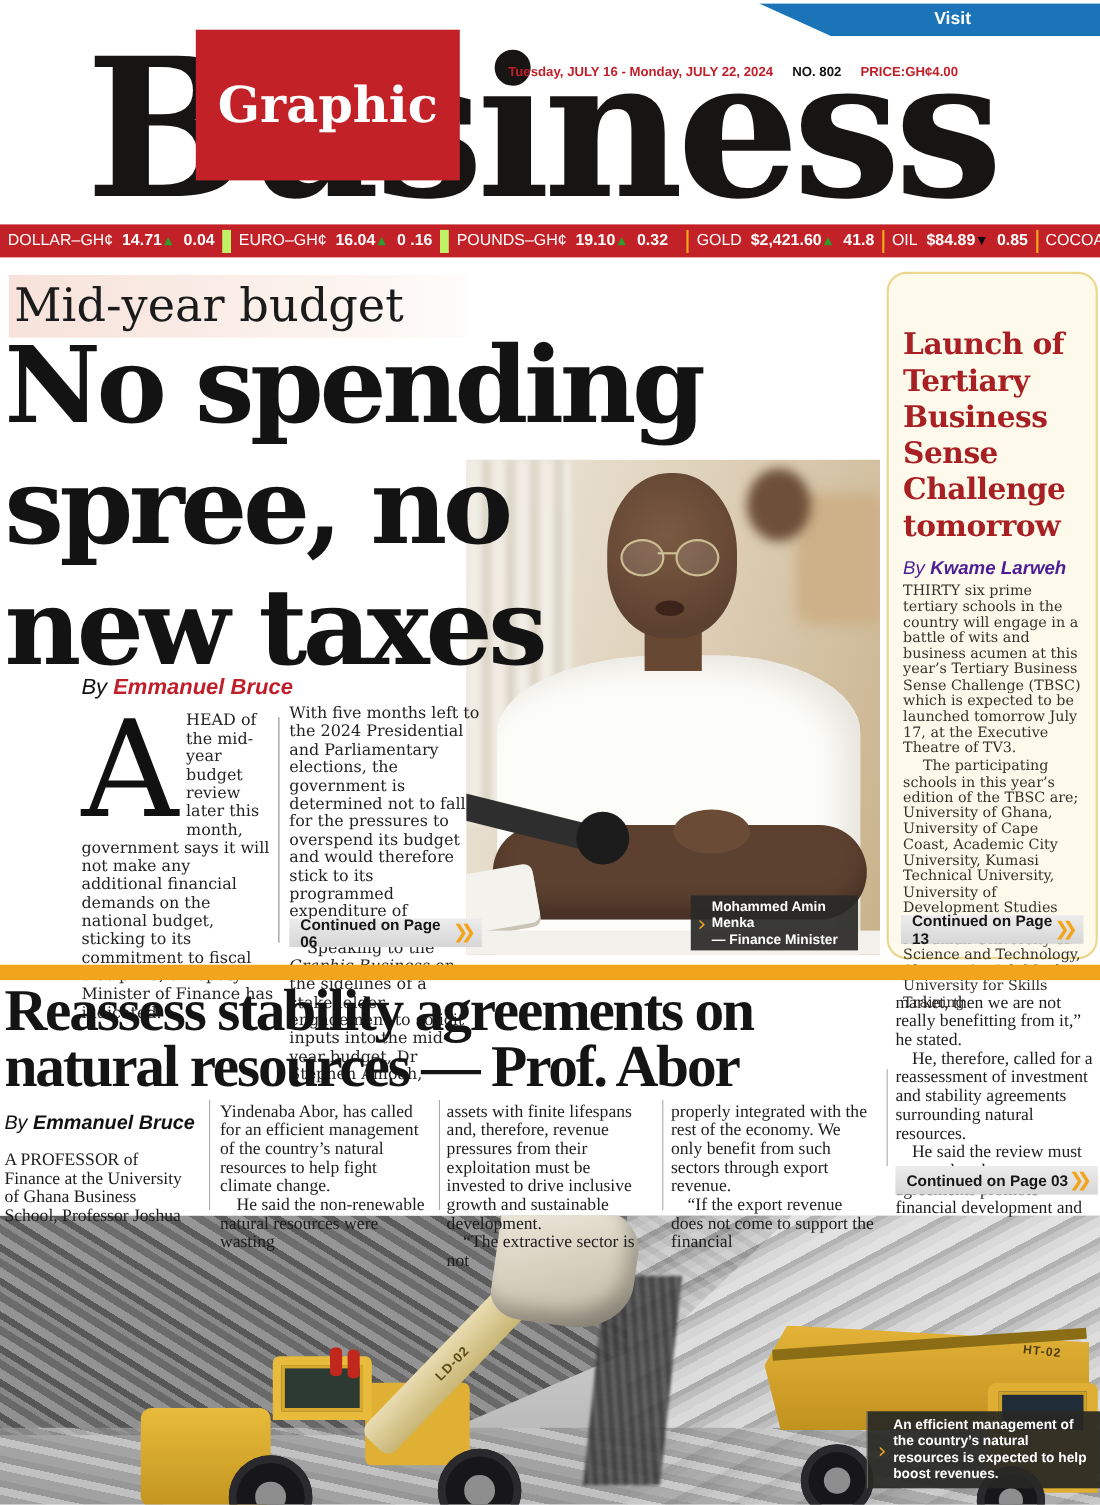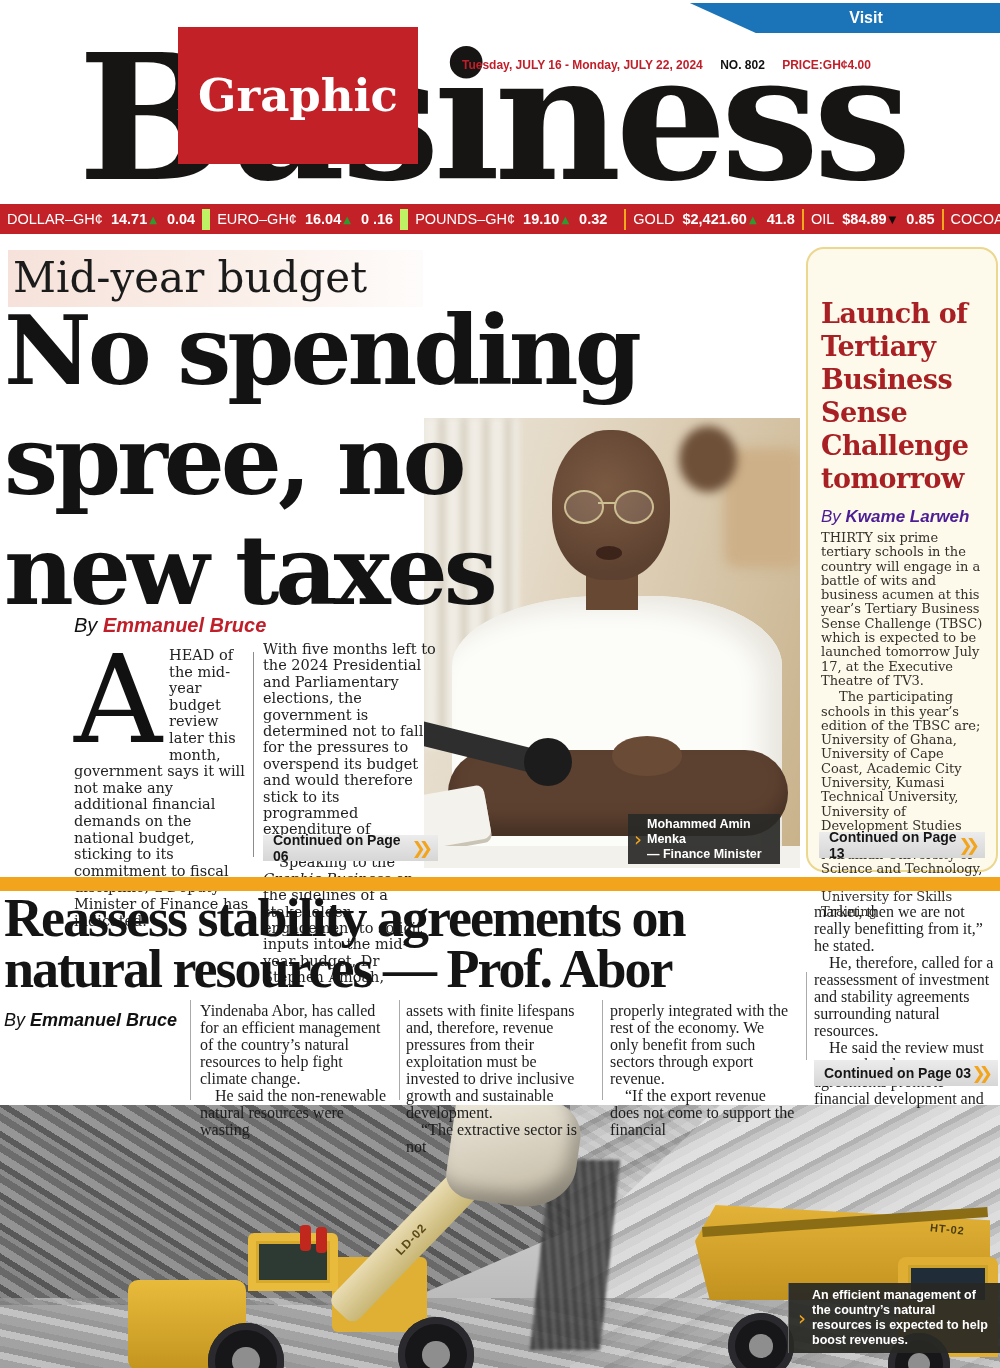--- a/index.html
+++ b/index.html
@@ -273,20 +273,23 @@
 
   <div class="ybar"></div>
   <div class="h2">
     <span>Reassess stability agreements on</span>
     <span>natural resources — Prof. Abor</span>
   </div>
   <div class="byline2">
     <span>By</span>
     <b>Emmanuel Bruce</b>
   </div>
+  <div class="s2col c1">
+    <p>A PROFESSOR of Finance at the University of Ghana Business School, Professor Joshua</p>
+  </div>
   <div class="vrule r1"></div>
   <div class="s2col c2">
     <p>Yindenaba Abor, has called for an efficient management of the country’s natural resources to help fight climate change.</p>
     <p class="indent">He said the non-renewable natural resources were wasting</p>
   </div>
   <div class="vrule r2"></div>
   <div class="s2col c3">
     <p>assets with finite lifespans and, therefore, revenue pressures from their exploitation must be invested to drive inclusive growth and sustainable development.</p>
     <p class="indent">“The extractive sector is not</p>
   </div>

